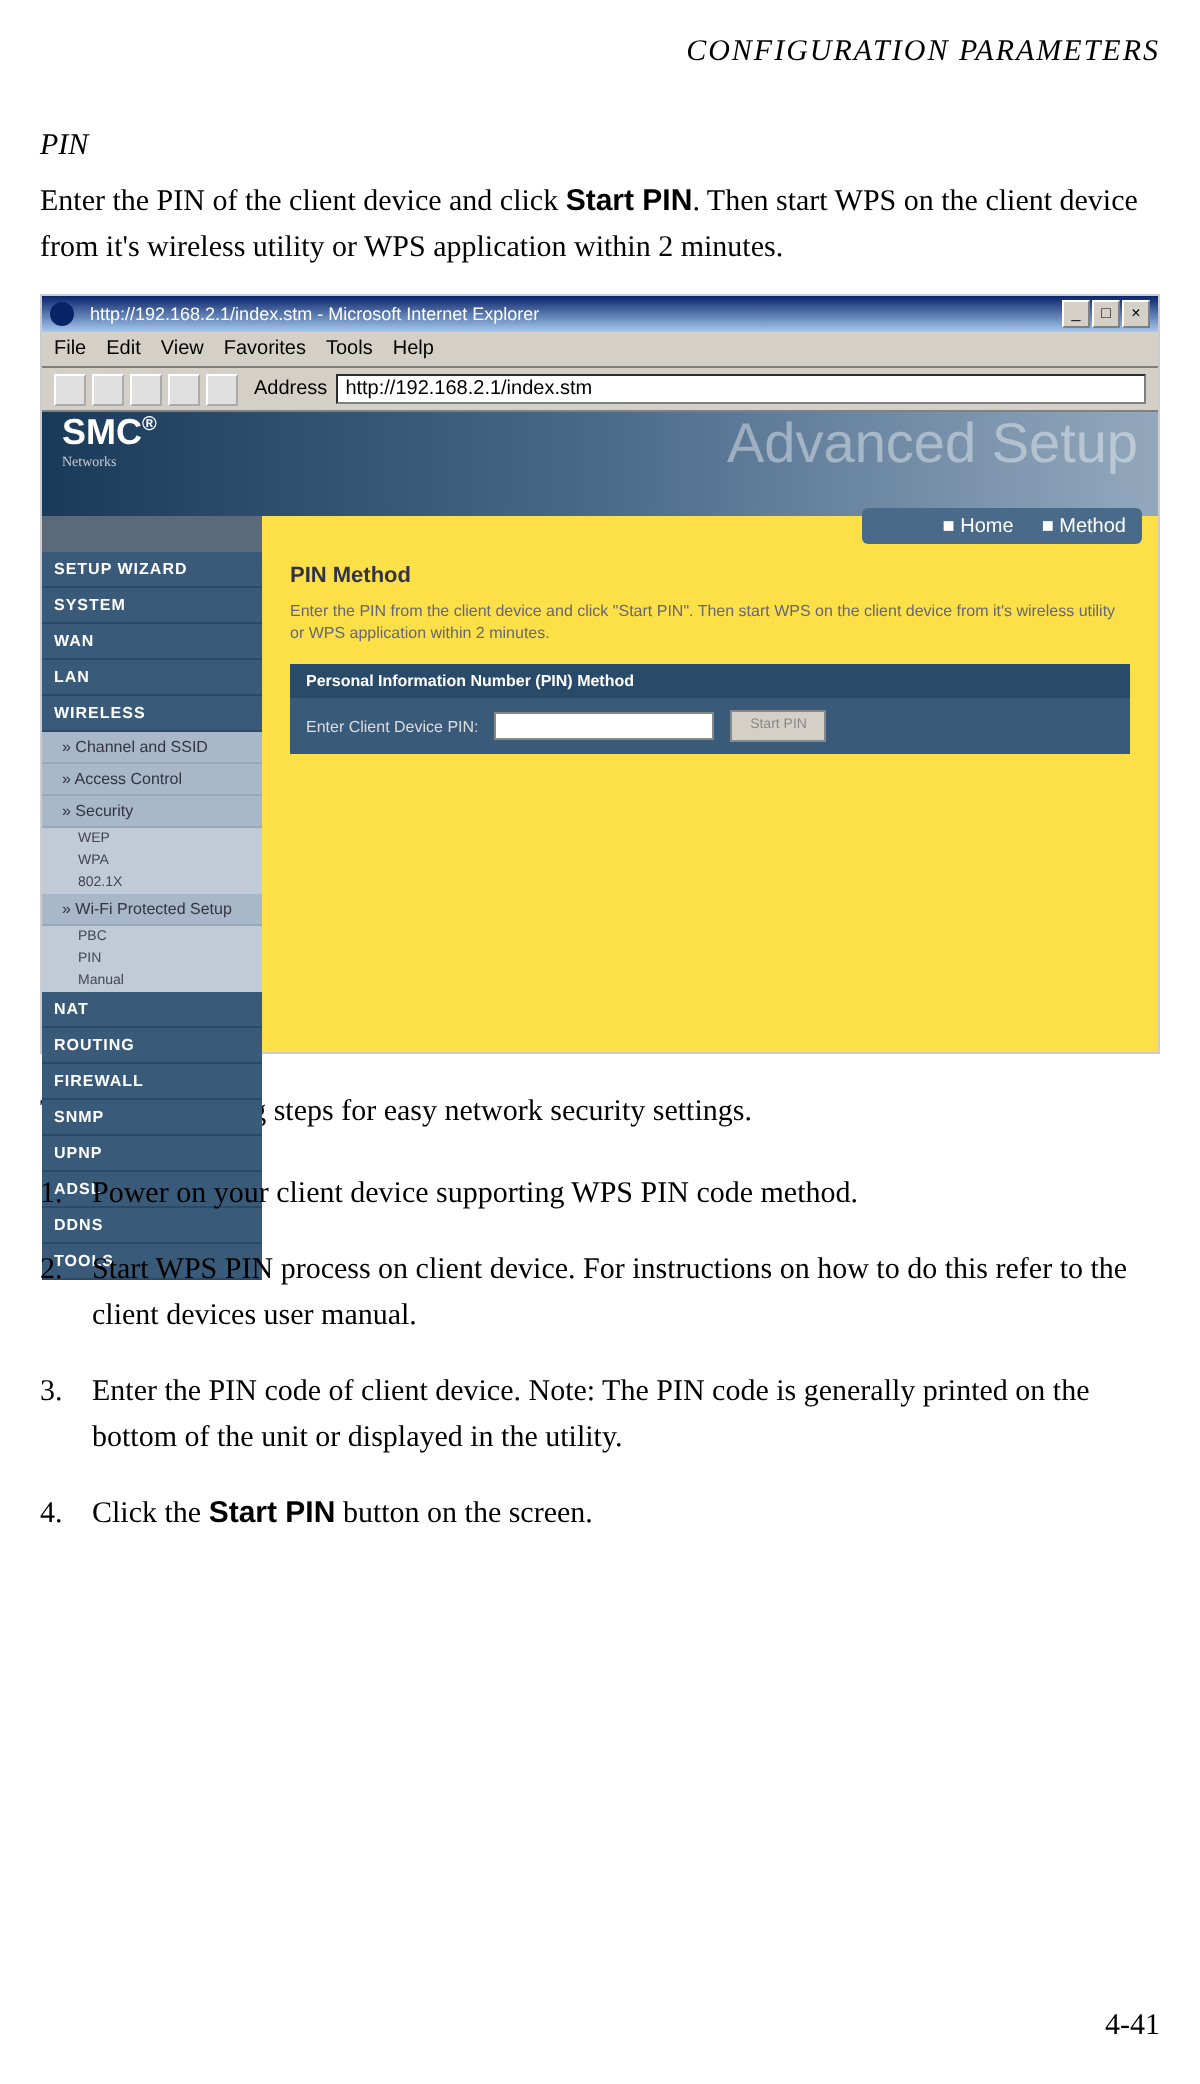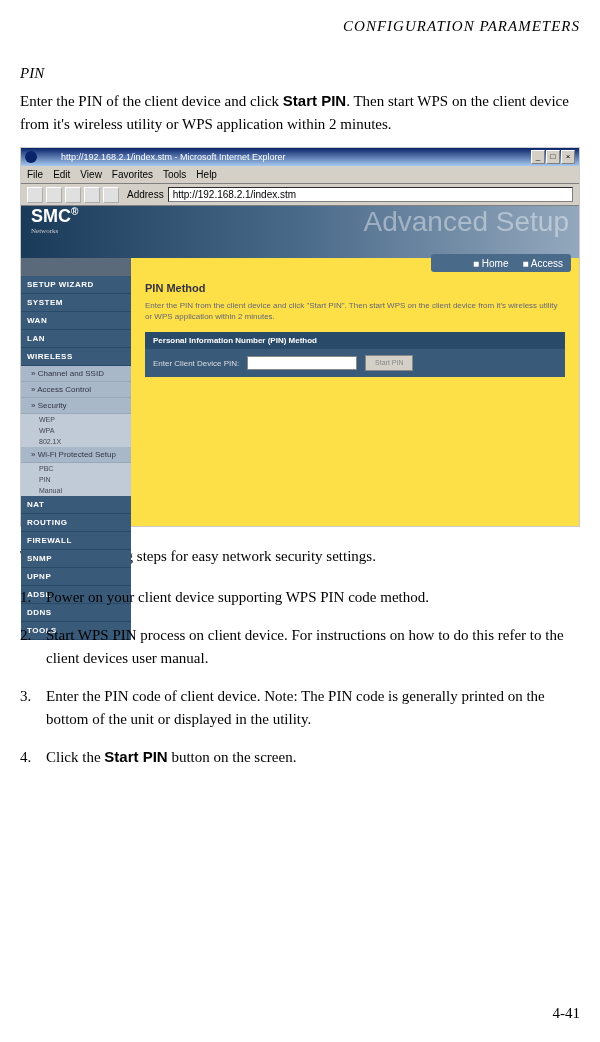--- a/index.html
+++ b/index.html
@@ -54,21 +54,21 @@
       align-items: center;
       justify-content: space-between;
       padding: 0 4px;
       font-size: 9px;
       color: #fff;
       font-family: Tahoma, sans-serif;
     }
     .titlebar-left {
       display: flex;
       align-items: center;
-      gap: 20px;
+      gap: 4px;
     }
     .titlebar-buttons {
       display: flex;
       gap: 1px;
     }
     .titlebar-btn {
       width: 14px;
       height: 14px;
       background: #d4d0c8;
       border: 1px solid #fff;
@@ -348,21 +348,21 @@
       <span class="smc-logo">
         <span>SMC</span><sup>®</sup>
       </span>
       <span class="smc-sub">Networks</span>
     </div>
     <div class="banner-right">Advanced Setup</div>
   </div>
   <div class="banner-links-bg"></div>
   <div class="banner-links">
     <span>■ <span>Home</span></span>
-    <span>■ <span>Access</span></span>
+    <span>■ <span>Method</span></span>
   </div>
 
   <div class="content-area">
     <div class="sidebar" id="sidebar-container">
         <div class="sidebar-item">SETUP WIZARD</div>
         <div class="sidebar-item">SYSTEM</div>
         <div class="sidebar-item">WAN</div>
         <div class="sidebar-item">LAN</div>
         <div class="sidebar-item">WIRELESS</div>
         <div class="sidebar-sub">» Channel and SSID</div>

